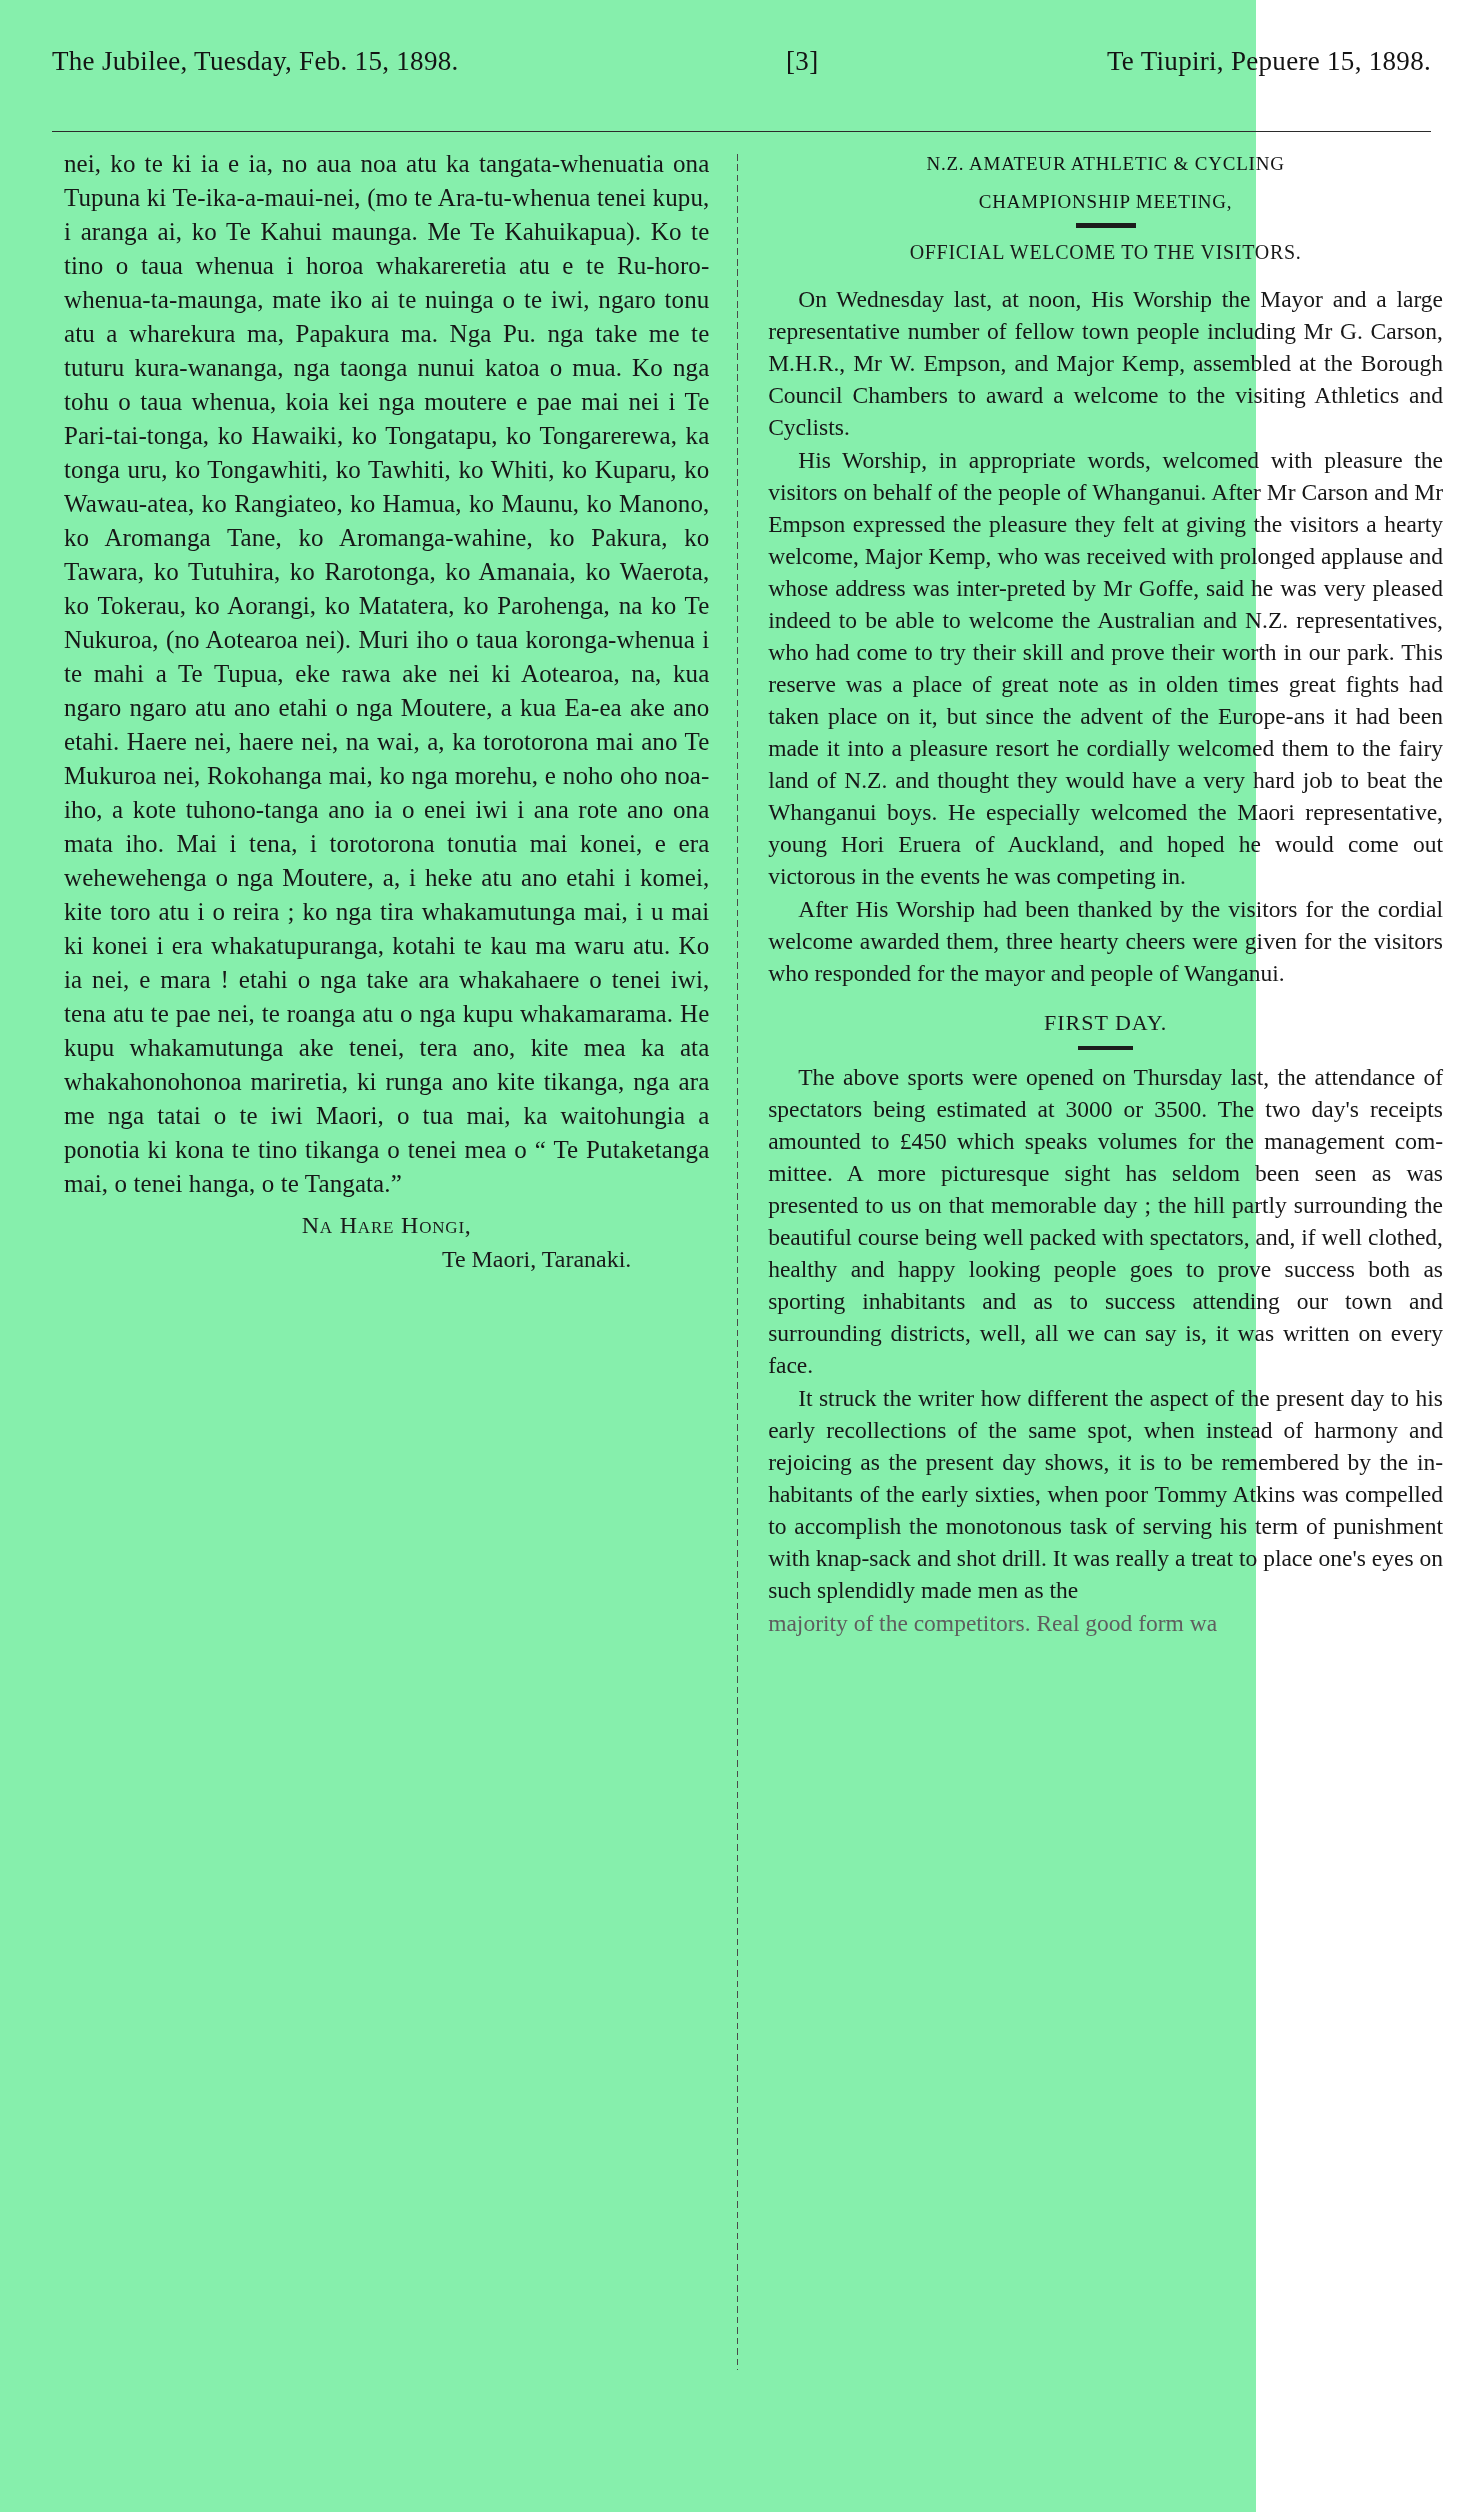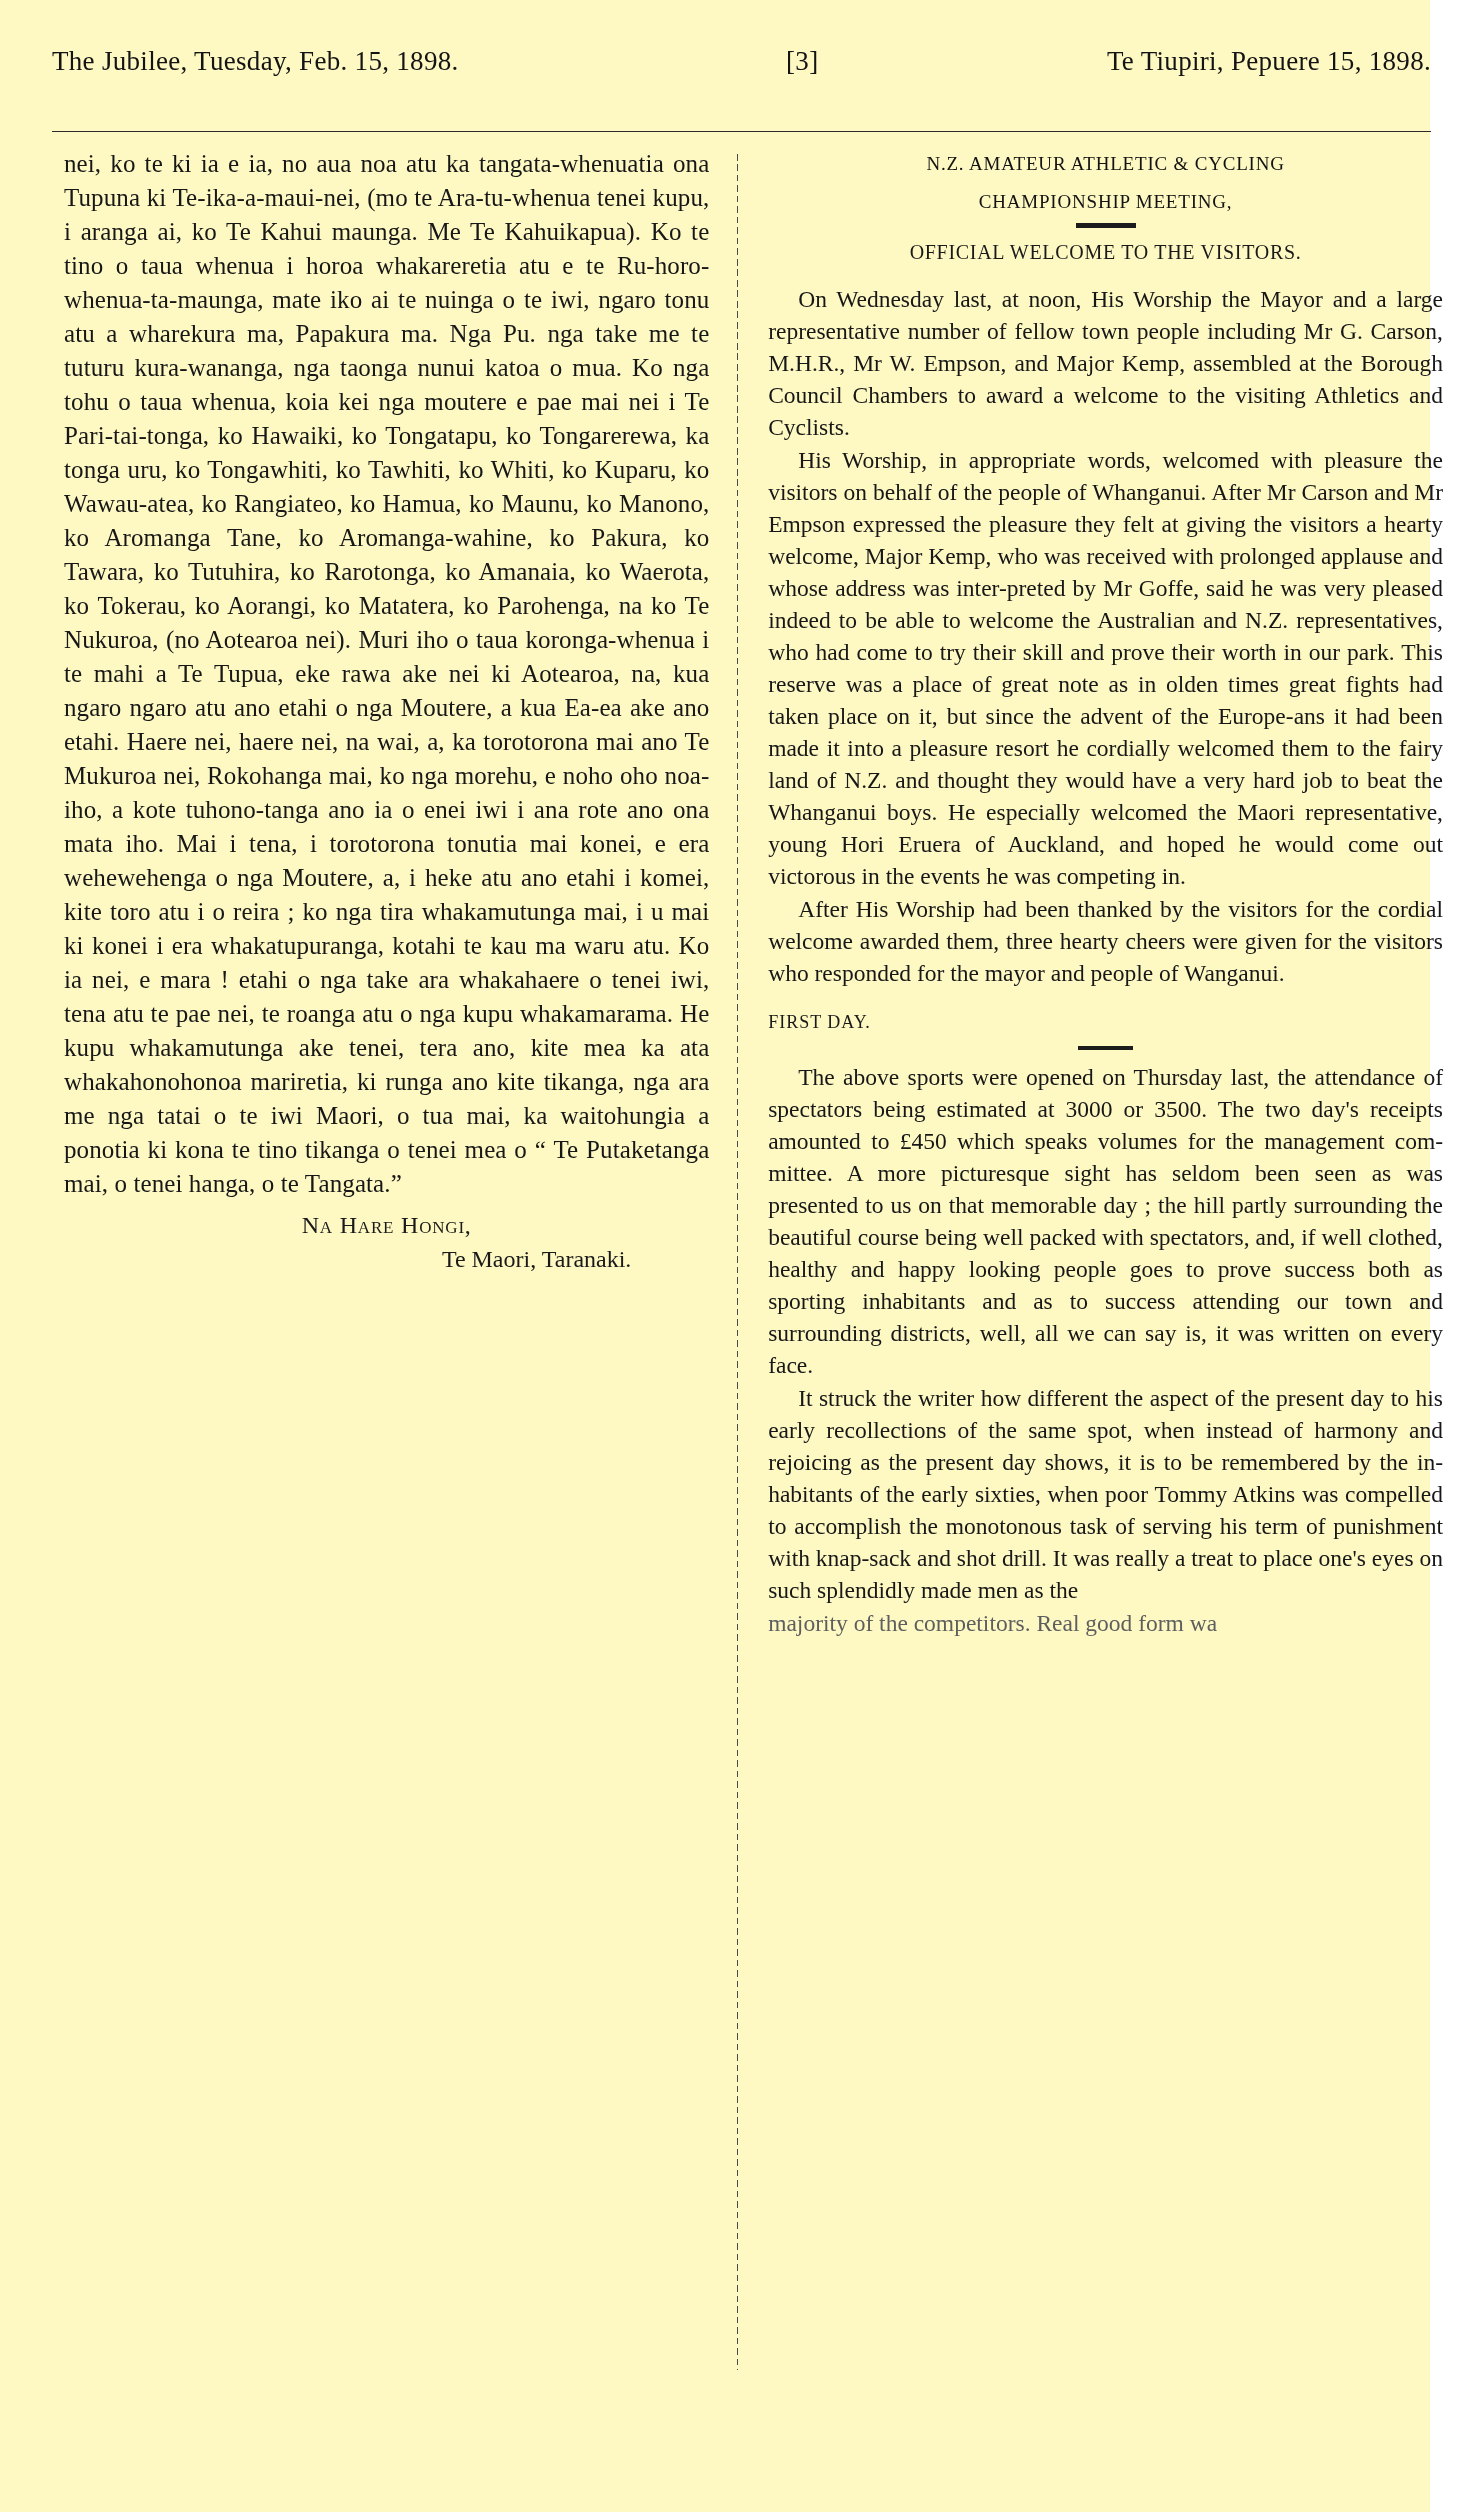--- a/index.html
+++ b/index.html
@@ -11,23 +11,23 @@
     width: 1483px;
     height: 2512px;
     font-family: "Liberation Serif", serif;
     color: #1a1a1a;
     position: relative;
     overflow: hidden;
   }
   .page {
     position: absolute;
     left: 0; top: 0;
-    width: 1430px;
+    width: 1256px;
     height: 2512px;
-    background: #fef9c3;
+    background: #86efac;
   }
   
   .masthead {
     position: absolute;
     left: 52px;
     top: 46px;
     width: 1379px;
     height: 52px;
     display: flex;
     align-items: baseline;
@@ -142,23 +142,23 @@
     margin: 5.2px auto 9.2px auto;
   }
   .head-sub {
     font-size: 20px;
     line-height: 31px;
     text-align: center;
     letter-spacing: 0.7px;
     margin: 0 0 3.9px 0;
   }
   .head-day {
-    font-size: 18px;
+    font-size: 22px;
     line-height: 33px;
-    text-align: left;
+    text-align: center;
     letter-spacing: 1px;
     margin: 17px 0 0 0;
   }
   .head-day-rule {
     width: 55px;
     height: 4.6px;
     background: #1c1c1c;
     margin: 6.5px auto 10.5px auto;
   }
   .spacer-16 { height: 10.5px; }

